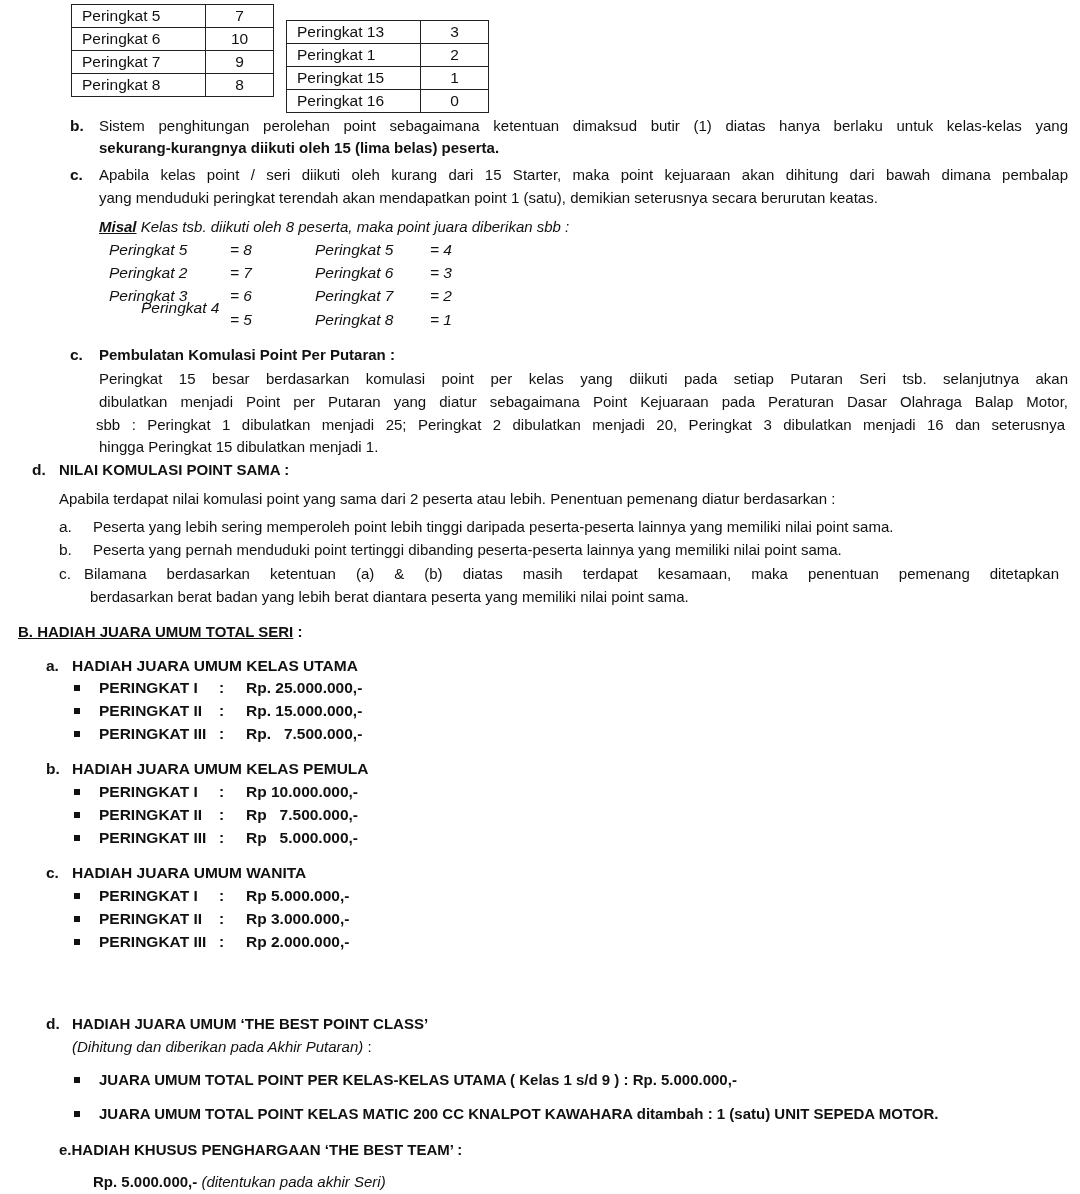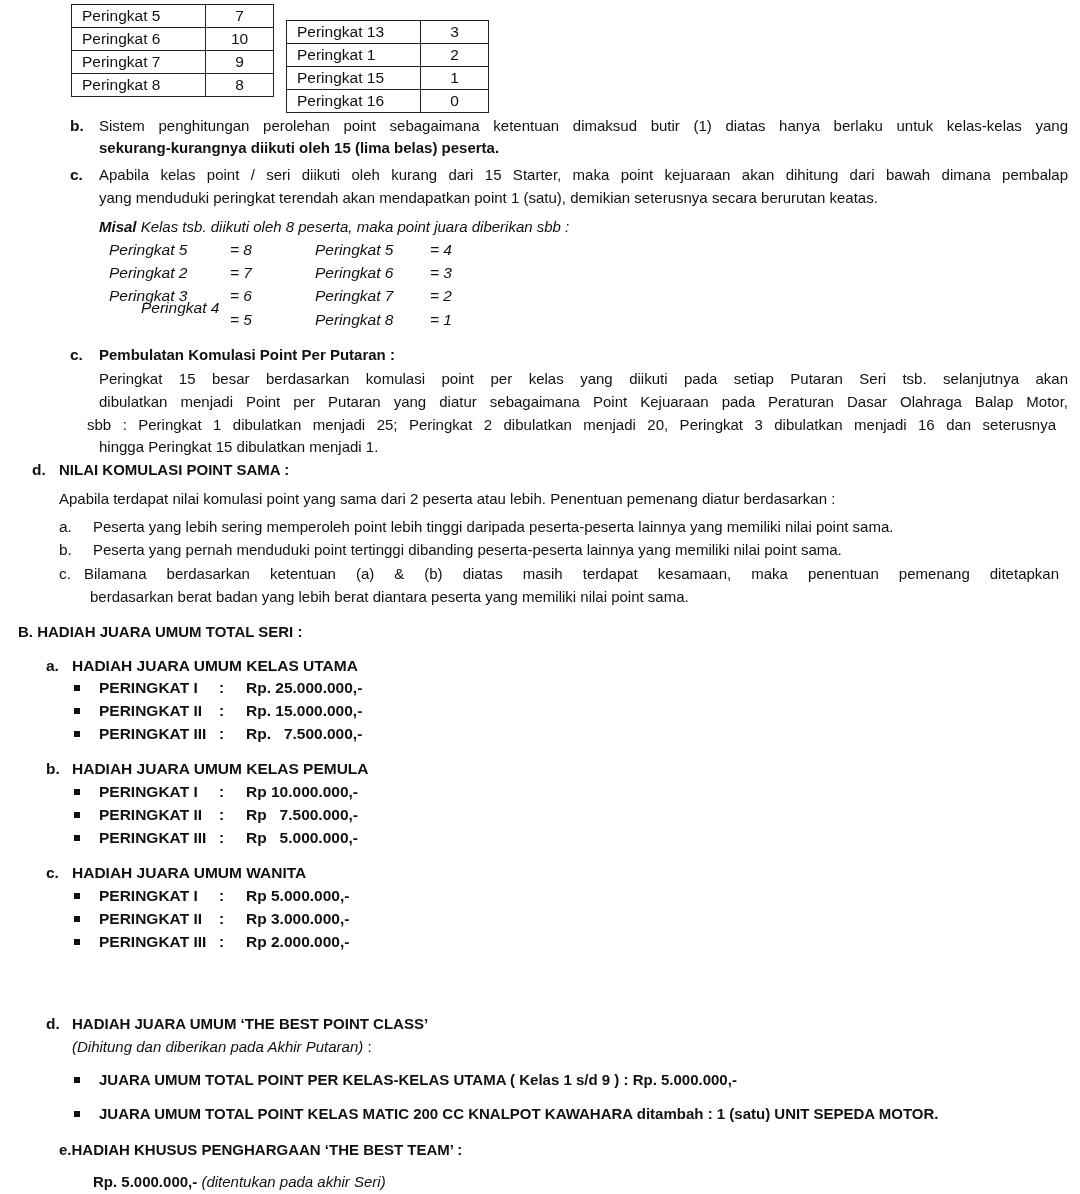--- a/index.html
+++ b/index.html
@@ -9,21 +9,21 @@
     color: #111111; font-size: 15.5px;
   }
   table.pts { border-collapse: collapse; position: absolute; font-size: 15.5px; }
   table.pts td { border: 1.5px solid #222; height: 22px; padding: 0 10px; }
   table.pts td.lbl { width: 113px; }
   table.pts td.val { text-align: center; }
   .line { position: absolute; white-space: nowrap; line-height: 22px; }
   .just { position: absolute; text-align: justify; text-align-last: justify; line-height: 23px; white-space: nowrap; }
   .b { font-weight: bold; }
   .i { font-style: italic; }
-  .u { }
+  .u { text-decoration: underline; }
   .bullet { display: inline-block; width: 6px; height: 6px; background: #111; position: absolute; }
   .rank { position: absolute; white-space: nowrap; font-weight: bold; line-height: 22px; }
   .colon { position: absolute; font-weight: bold; line-height: 22px; }
   .amt { position: absolute; font-weight: bold; white-space: pre; line-height: 22px; }
   .mrow { position: absolute; font-style: italic; white-space: nowrap; line-height: 22px; }
 </style>
 </head>
 <body>
 
 <table class="pts" style="left:71px; top:4px;">
@@ -90,21 +90,21 @@
 <div class="mrow" style="left:430px; top:262px;">= 3</div>
 <div class="mrow" style="left:315px; top:285px;">Peringkat  7</div>
 <div class="mrow" style="left:430px; top:285px;">= 2</div>
 <div class="mrow" style="left:315px; top:309px;">Peringkat  8</div>
 <div class="mrow" style="left:430px; top:309px;">= 1</div>
 
 <div class="line b" style="left:70px; top:344px;">c.</div>
 <div class="line b" style="left:99px; top:344px; font-size:15px;">Pembulatan Komulasi Point Per Putaran :</div>
 <div class="just" style="left:99px; top:367px; width:969px; font-size:15px;">Peringkat 15 besar berdasarkan komulasi point per kelas yang diikuti pada setiap Putaran Seri tsb. selanjutnya  akan</div>
 <div class="just" style="left:99px; top:390px; width:969px; font-size:15px;">dibulatkan menjadi Point per Putaran yang diatur sebagaimana Point Kejuaraan pada Peraturan Dasar Olahraga Balap Motor,</div>
-<div class="just" style="left:87px; top:413px; width:969px; font-size:15px;">sbb : Peringkat 1 dibulatkan menjadi 25; Peringkat 2 dibulatkan menjadi 20, Peringkat 3 dibulatkan menjadi 16 dan seterusnya</div>
+<div class="just" style="left:96px; top:413px; width:969px; font-size:15px;">sbb : Peringkat 1 dibulatkan menjadi 25; Peringkat 2 dibulatkan menjadi 20, Peringkat 3 dibulatkan menjadi 16 dan seterusnya</div>
 <div class="line" style="left:99px; top:436px; font-size:15px;">hingga Peringkat 15 dibulatkan menjadi 1.</div>
 
 <div class="line b" style="left:32px; top:459px;">d.</div>
 <div class="line b" style="left:59px; top:459px; font-size:15px;">NILAI KOMULASI POINT SAMA :</div>
 <div class="line" style="left:59px; top:488px; font-size:15px;">Apabila terdapat nilai komulasi point yang sama dari 2 peserta atau lebih. Penentuan pemenang diatur berdasarkan :</div>
 <div class="line" style="left:59px; top:516px;">a.</div>
 <div class="line" style="left:93px; top:516px; font-size:15px;">Peserta yang lebih sering memperoleh point lebih tinggi daripada peserta-peserta lainnya yang memiliki nilai point sama.</div>
 <div class="line" style="left:59px; top:539px;">b.</div>
 <div class="line" style="left:93px; top:539px; font-size:15px;">Peserta yang pernah menduduki point tertinggi dibanding peserta-peserta lainnya yang memiliki nilai point sama.</div>
 <div class="line" style="left:59px; top:563px;">c.</div>

